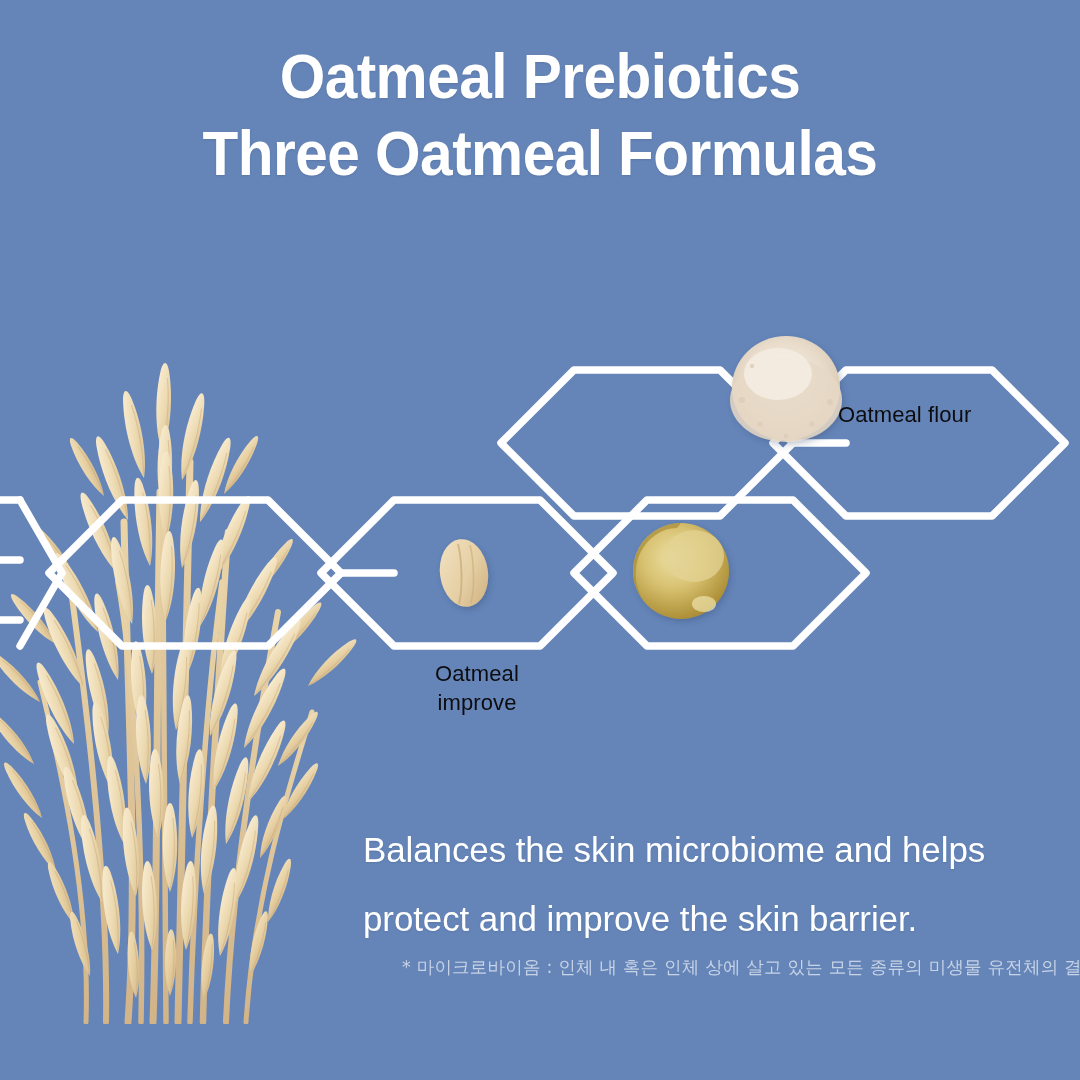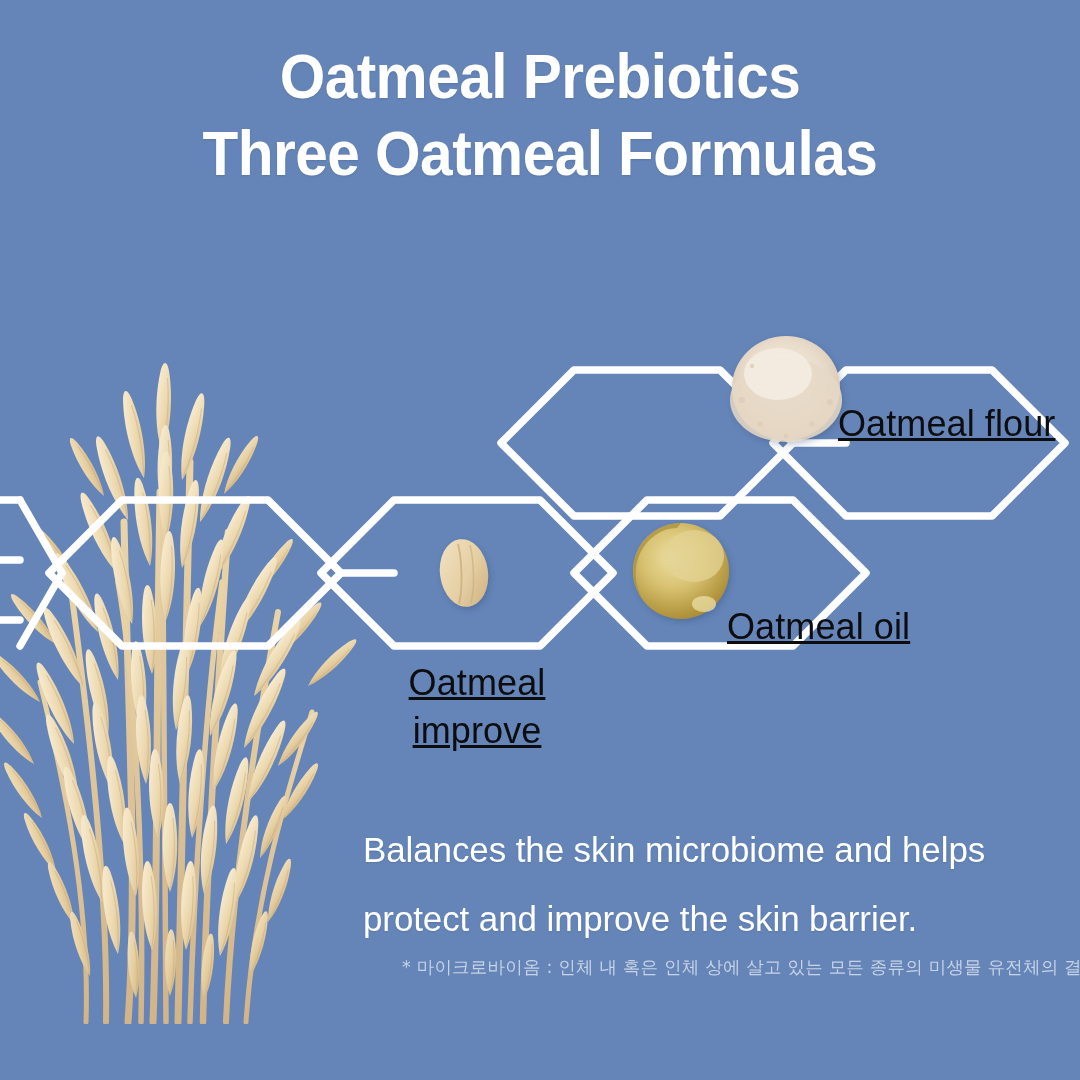--- a/index.html
+++ b/index.html
@@ -31,22 +31,22 @@
   }
   .title-line{
     display:block;color:#ffffff;font-weight:bold;
     font-size:63px;line-height:1.23;letter-spacing:-0.6px;
     transform:scaleX(0.93);
     text-shadow:0 1px 2px rgba(40,60,95,.18);
   }
 
   
   .lbl{
-    position:absolute;color:#0d0d10;font-size:36px;line-height:1.33;
-    white-space:pre-line;letter-spacing:.1px;text-decoration:underline;
+    position:absolute;color:#0d0d10;font-size:22px;line-height:1.33;
+    white-space:pre-line;letter-spacing:.1px;
   }
   #lbl-flour{left:838px;top:400px;}
   #lbl-oil{left:727px;top:603px;}
   #lbl-extract{left:402px;top:659px;text-align:center;width:150px;}
 
   
   .body-copy{
     position:absolute;left:363px;top:816px;width:730px;
     color:#ffffff;font-size:35.5px;line-height:1.93;
     letter-spacing:-0.1px;font-weight:400;
@@ -416,21 +416,20 @@
       </g>
     </g>
   </svg>
 
   <div class="title-wrap">
     <span class="title-line">Oatmeal Prebiotics</span>
     <span class="title-line">Three Oatmeal Formulas</span>
   </div>
 
   <div class="lbl" id="lbl-flour">Oatmeal flour</div>
-  <div class="lbl" id="lbl-oil">Oatmeal oil</div>
   <div class="lbl" id="lbl-extract">Oatmeal
 improve</div>
 
   <div class="body-copy">
     <span>Balances the skin microbiome and helps</span>
     <span>protect and improve the skin barrier.</span>
   </div>
 
   <div class="footnote">* 마이크로바이옴 : 인체 내 혹은 인체 상에 살고 있는 모든 종류의 미생물 유전체의 결합</div>
 

